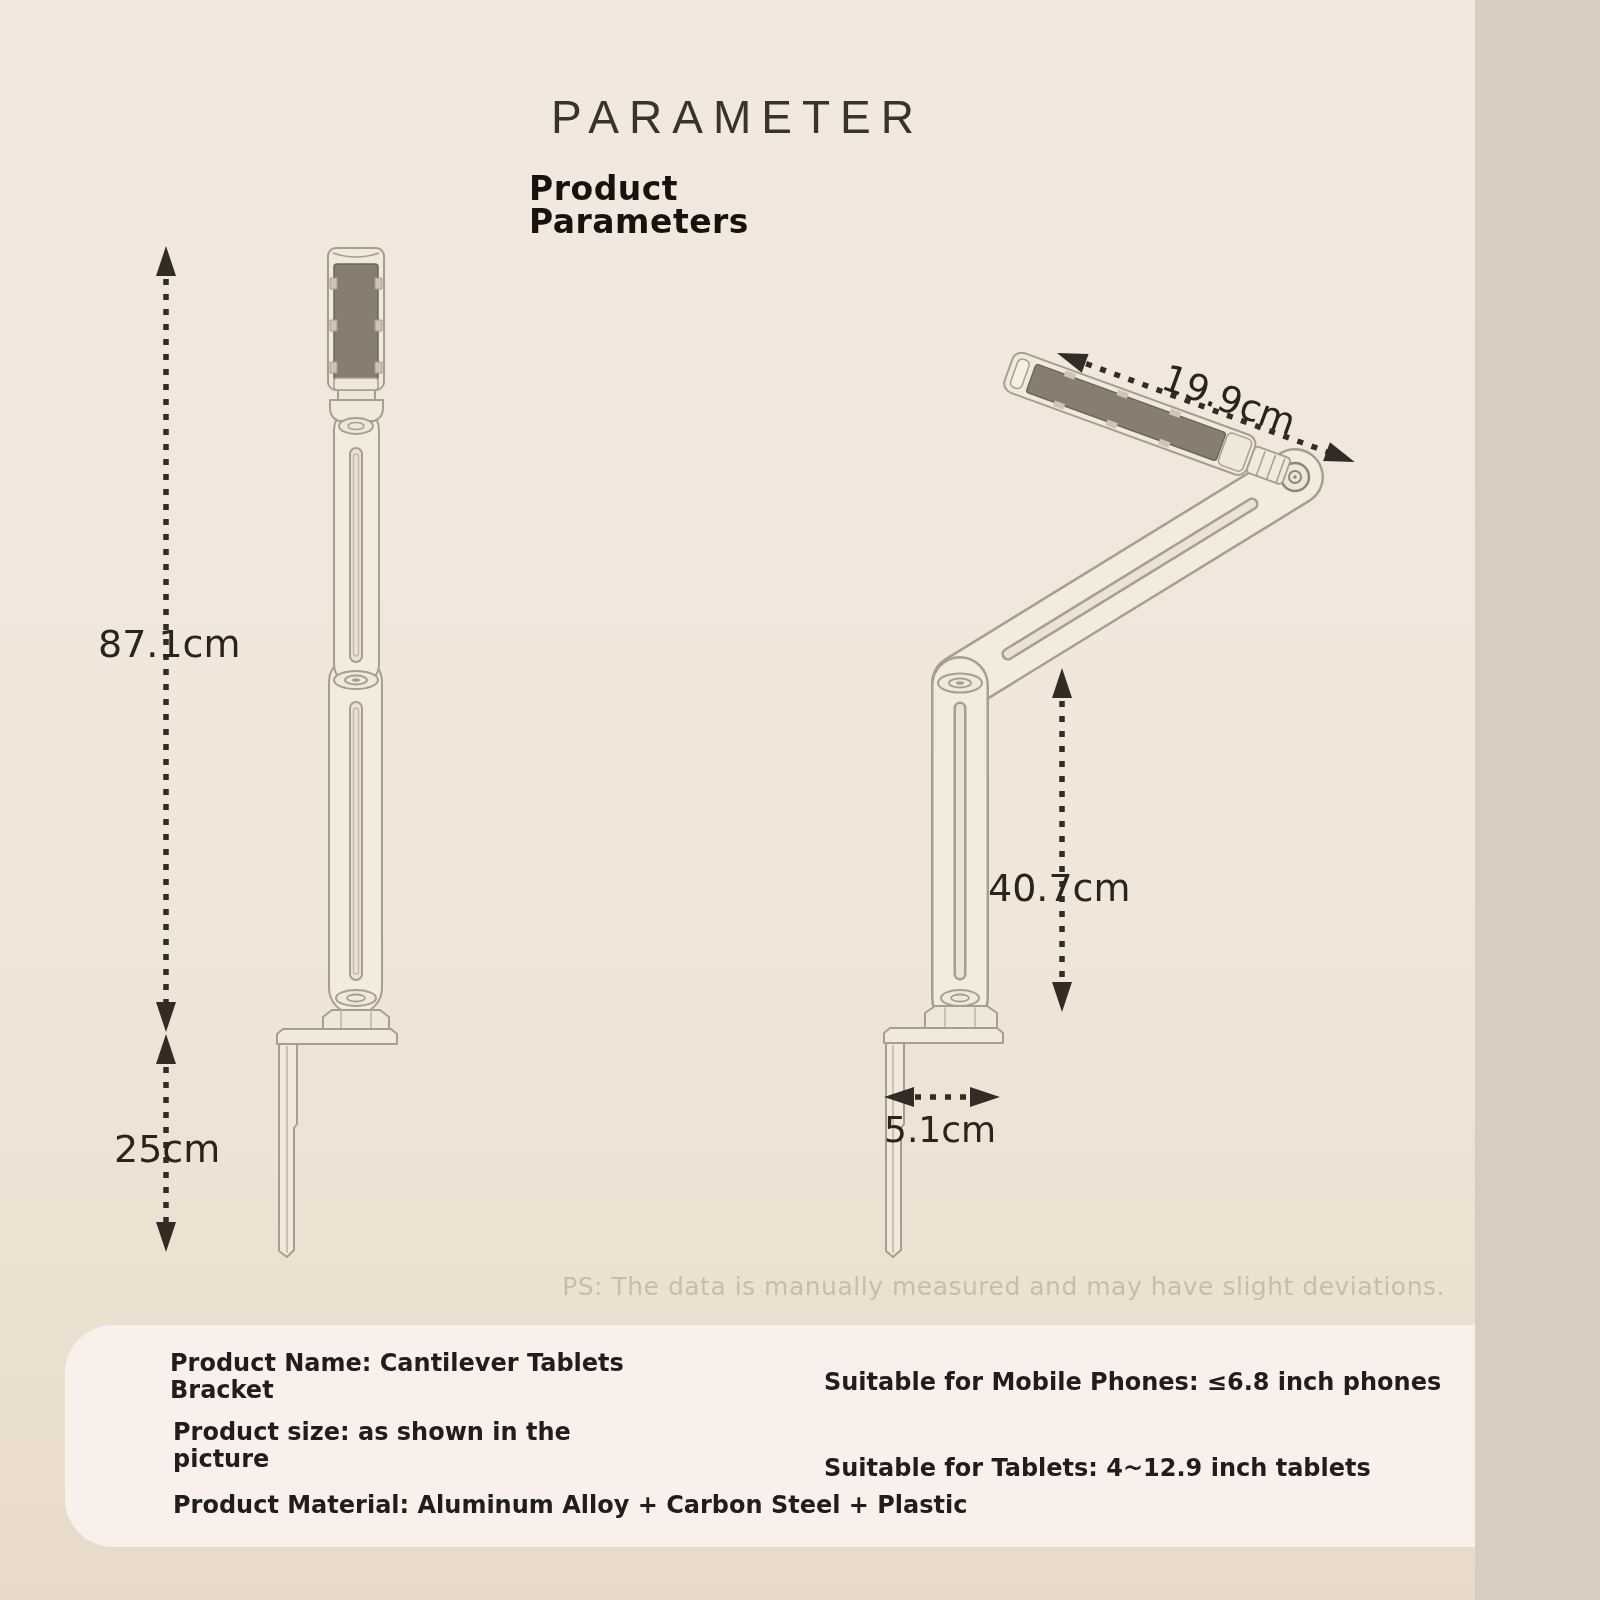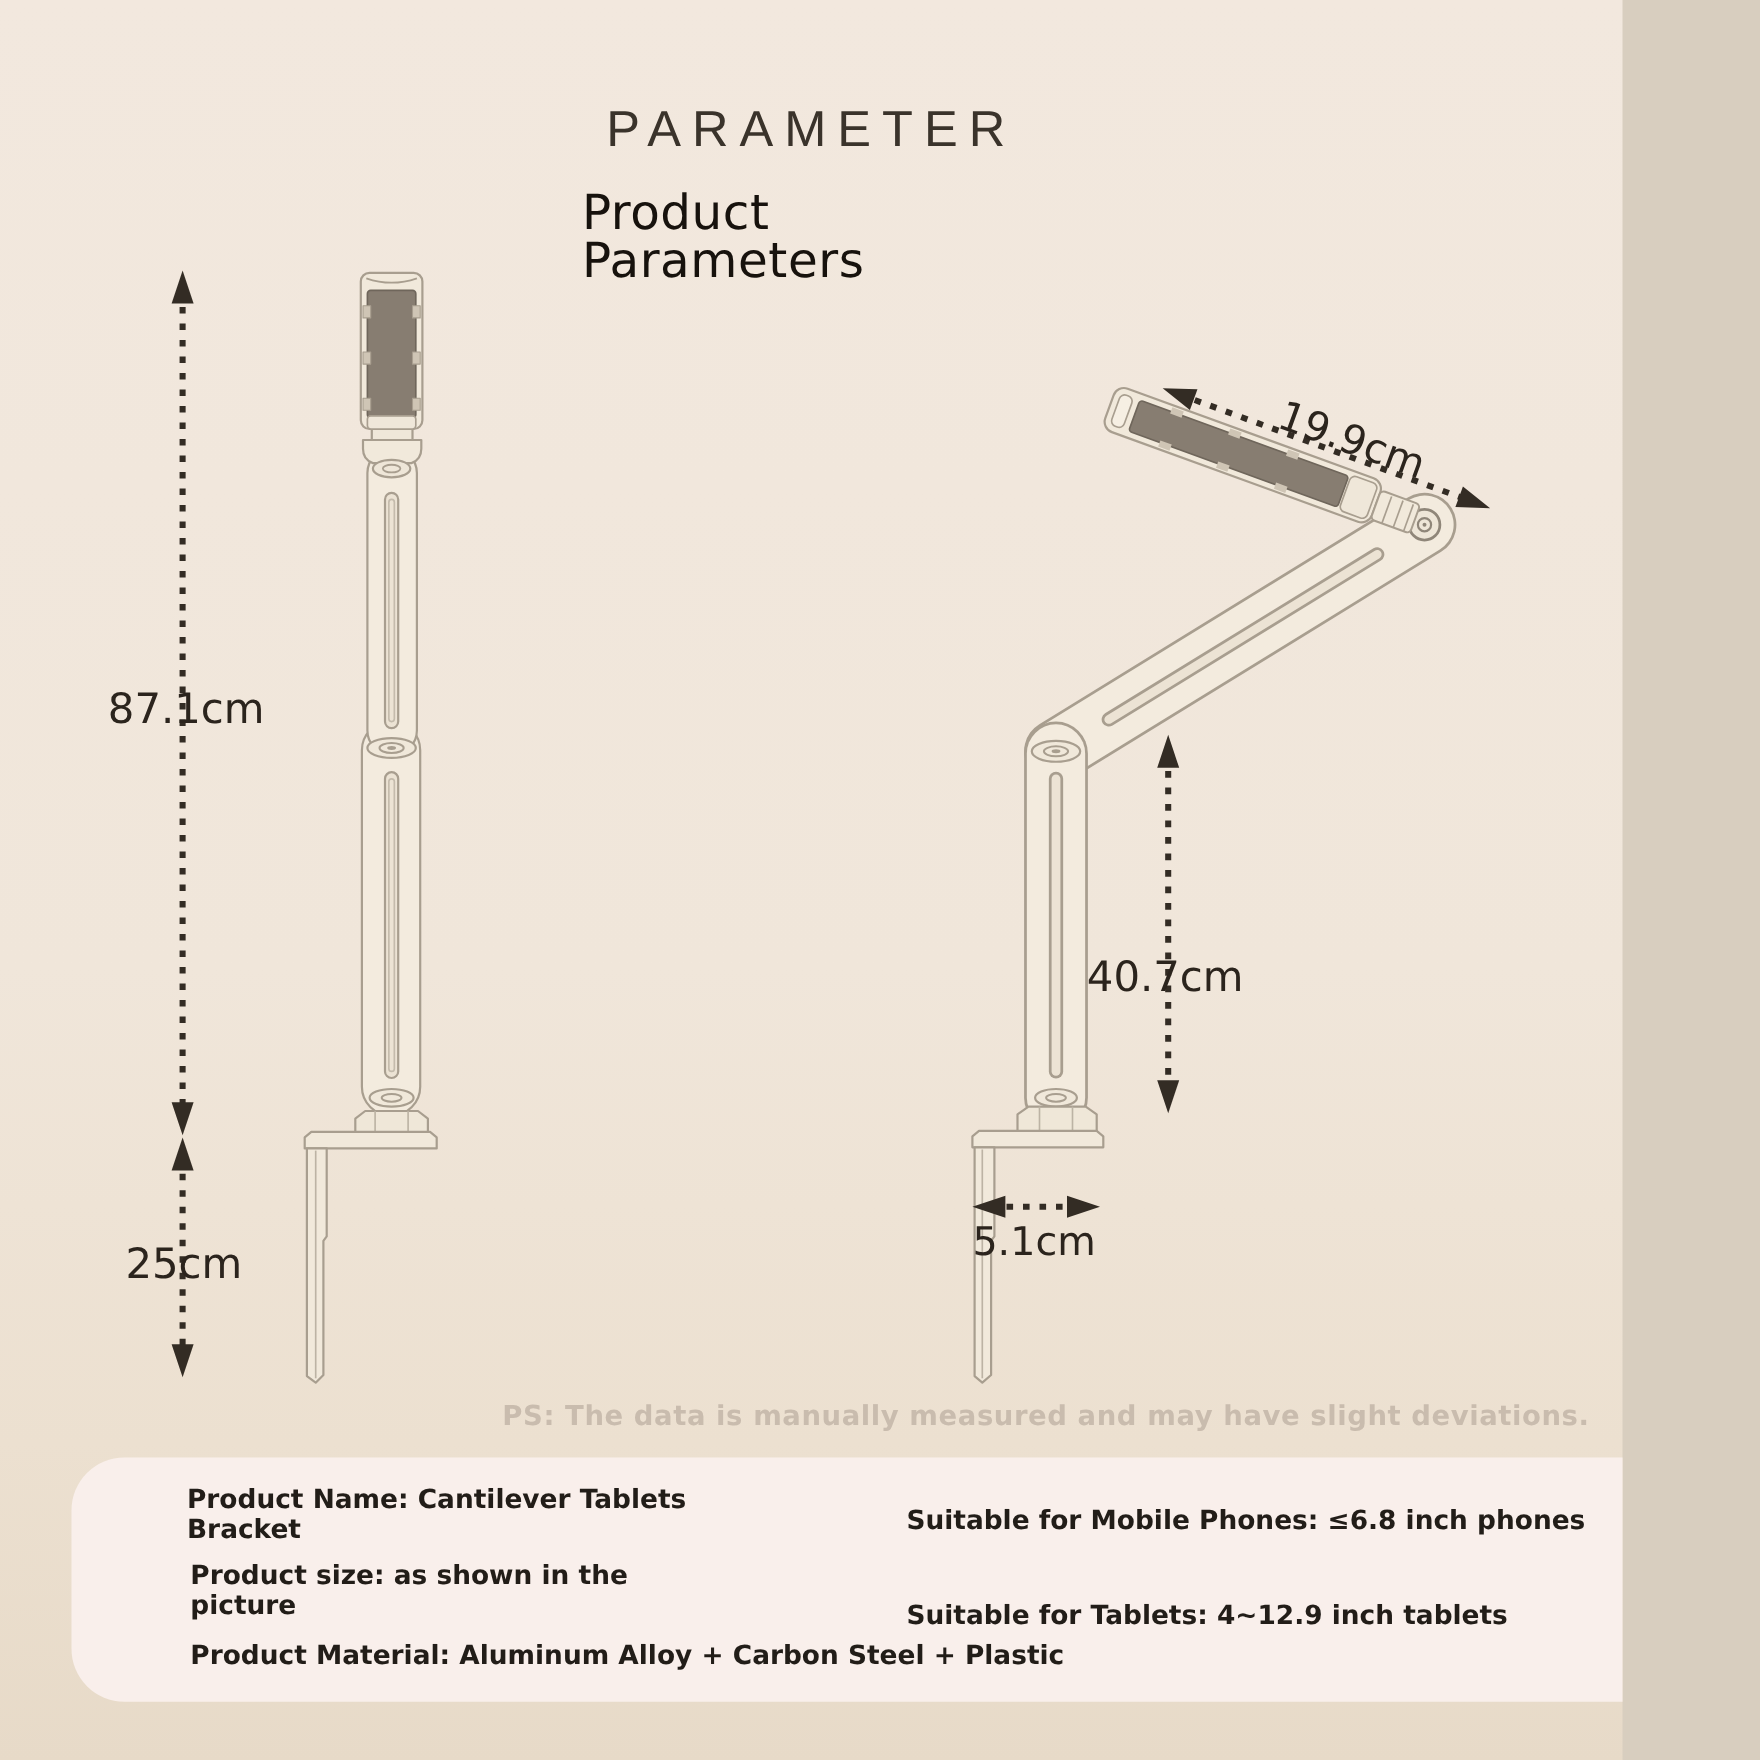--- a/index.html
+++ b/index.html
@@ -17,42 +17,42 @@
     left:0;right:0;top:90px;
     text-align:center;
     font-family:"Liberation Sans",sans-serif;
     font-weight:400;
     font-size:46px;
     letter-spacing:10px;
     color:#3a332b;
   }
   .heading{
     left:529px;top:172px;
-    font-weight:400;
-    font-size:44px;
+    font-weight:700;
+    font-size:33px;
     line-height:1.0;
     letter-spacing:0.5px;
     color:#17120d;
   }
   
   .dim{
     font-size:38px;
     font-weight:400;
     color:#2b241d;
     white-space:nowrap;
   }
   .dim-rot{
     transform:translate(-50%,-50%) rotate(20deg);
     font-size:37px;
   }
   
   .note{
     right:30px;top:1272px;
     font-size:25px;
-    font-weight:700;
+    font-weight:400;
     letter-spacing:0.5px;
     color:#c9bcae;
     white-space:nowrap;
   }
   
   .card{
     left:65px;top:1325px;
     width:1470px;height:222px;
     background:#f9efeb;
     border-radius:48px;

